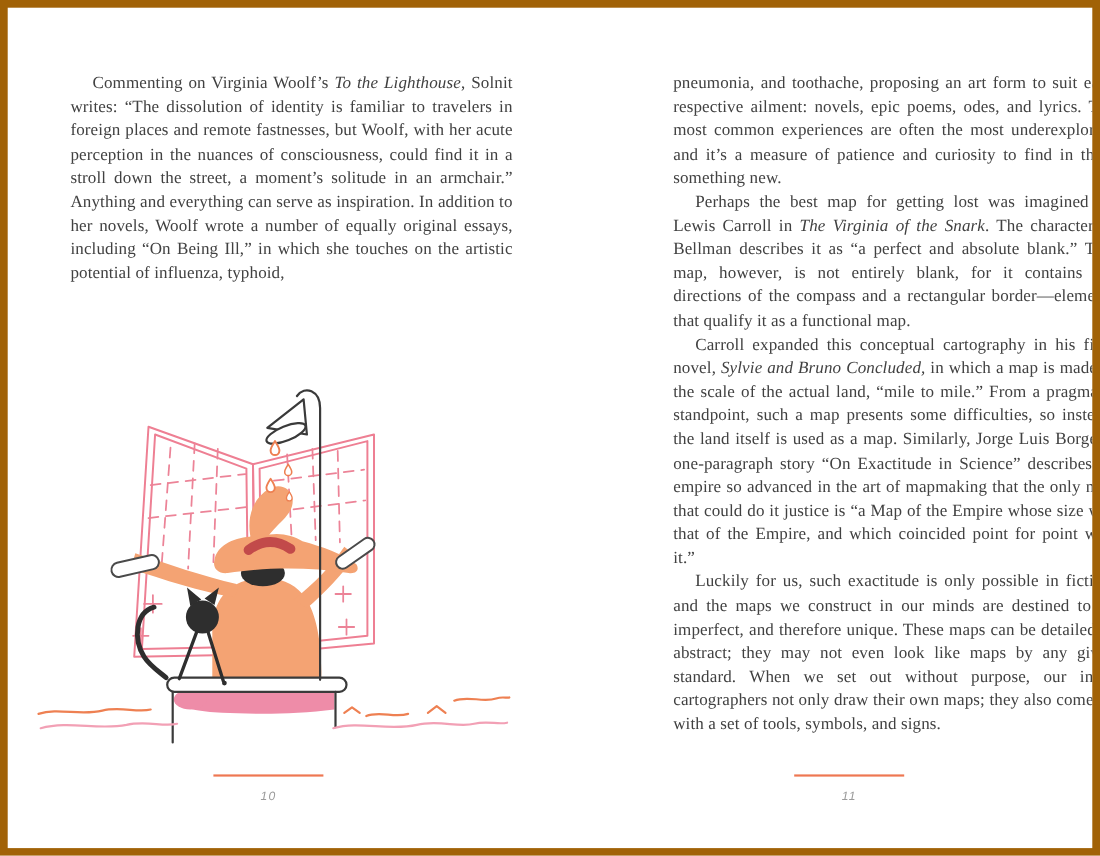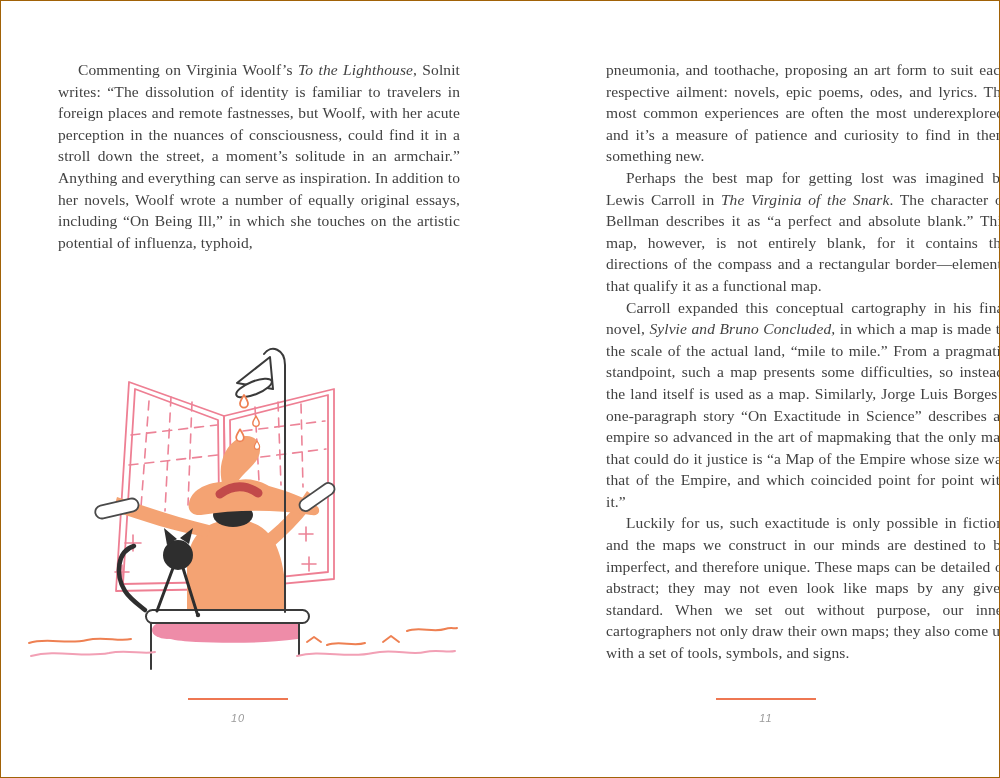--- a/index.html
+++ b/index.html
@@ -1,20 +1,20 @@
 <!DOCTYPE html>
 <html lang="en"><head>
 <meta charset="utf-8">
 <style>
   html,body{margin:0;padding:0;background:#fff;}
   .spread{
     position:relative;
     width:1000px;height:778px;
     background:#ffffff;
-    border:1px solid #a16207;
+    border:7px solid #a16207;
     box-sizing:border-box;
     overflow:hidden;
     font-family:"Liberation Serif", serif;
   }
   .page-text{
     position:absolute;
     width:402px;
     font-size:15.5px;
     line-height:21.6px;
     color:#414141;

